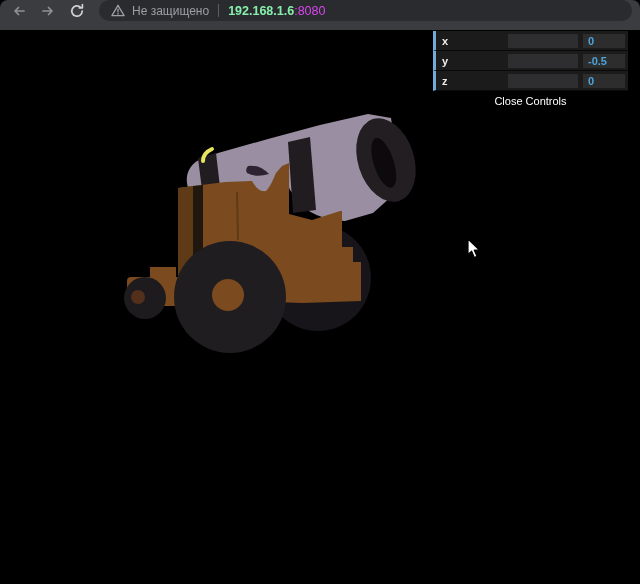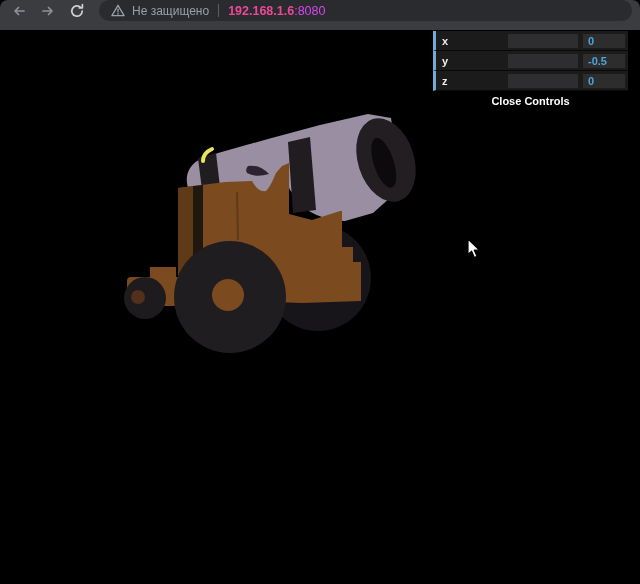--- a/index.html
+++ b/index.html
@@ -7,35 +7,35 @@
   .window{width:640px;height:584px;border-radius:8px;overflow:hidden;background:#000;position:relative;}
 
   
   .toolbar{height:30px;background:#3b3c3f;display:flex;padding:0 0 0 8px;box-sizing:border-box;}
   .nav-btn{width:22px;height:22px;display:flex;align-items:center;justify-content:center;flex:none;margin-right:7px;border-radius:50%;}
   .nav-btn svg{display:block;}
   .addr-pill{flex:1;height:21px;background:#2a2b2e;border-radius:12px;margin:0 8px 0 4px;display:flex;align-items:center;padding:0 12px;box-sizing:border-box;min-width:0;}
   .warn-icon{flex:none;margin-right:7px;display:flex;align-items:center;}
   .sec-text{color:#9aa0a6;font-size:12px;white-space:nowrap;}
   .url-sep{width:1px;height:13px;background:#5a5d61;margin:0 9px;flex:none;}
-  .url-host{color:#ec4899;font-size:12.5px;font-weight:700;white-space:nowrap;}
+  .url-host{color:#86efac;font-size:12.5px;font-weight:700;white-space:nowrap;}
   .url-port{color:#d946ef;font-size:12.5px;white-space:nowrap;}
 
   
   .page{position:relative;width:640px;height:554px;background:#000;}
   .scene{position:absolute;left:0;top:0;}
 
   
   .gui{position:absolute;top:1px;right:12px;width:195px;font-size:11px;}
   .gui-row{height:20px;background:#1b1b1b;border-left:3px solid #72aad8;border-bottom:1px solid #090909;display:flex;align-items:center;padding-left:6px;box-sizing:border-box;}
   .gui-label{width:66px;color:#eee;font-weight:600;flex:none;}
   .gui-slider{width:70px;height:14px;background:#2e2e31;flex:none;position:relative;cursor:ew-resize;}
   .gui-fill{height:100%;background:#72aad8;width:50%;}
   .gui-num{width:42px;height:14px;background:#2d2d2d;color:#4da4dc;margin-left:5px;flex:none;display:flex;align-items:center;padding-left:5px;box-sizing:border-box;font-weight:600;}
-  .gui-close{height:19px;background:#000;color:#fff;font-weight:700;display:flex;align-items:center;justify-content:center;cursor:pointer;}
+  .gui-close{height:19px;background:#000;color:#fff;font-weight:400;display:flex;align-items:center;justify-content:center;cursor:pointer;}
 
   
   .cursor{position:absolute;left:467px;top:208px;pointer-events:none;}
 </style>
 </head>
 <body>
 
 <div class="window">
 
   <div class="toolbar">

